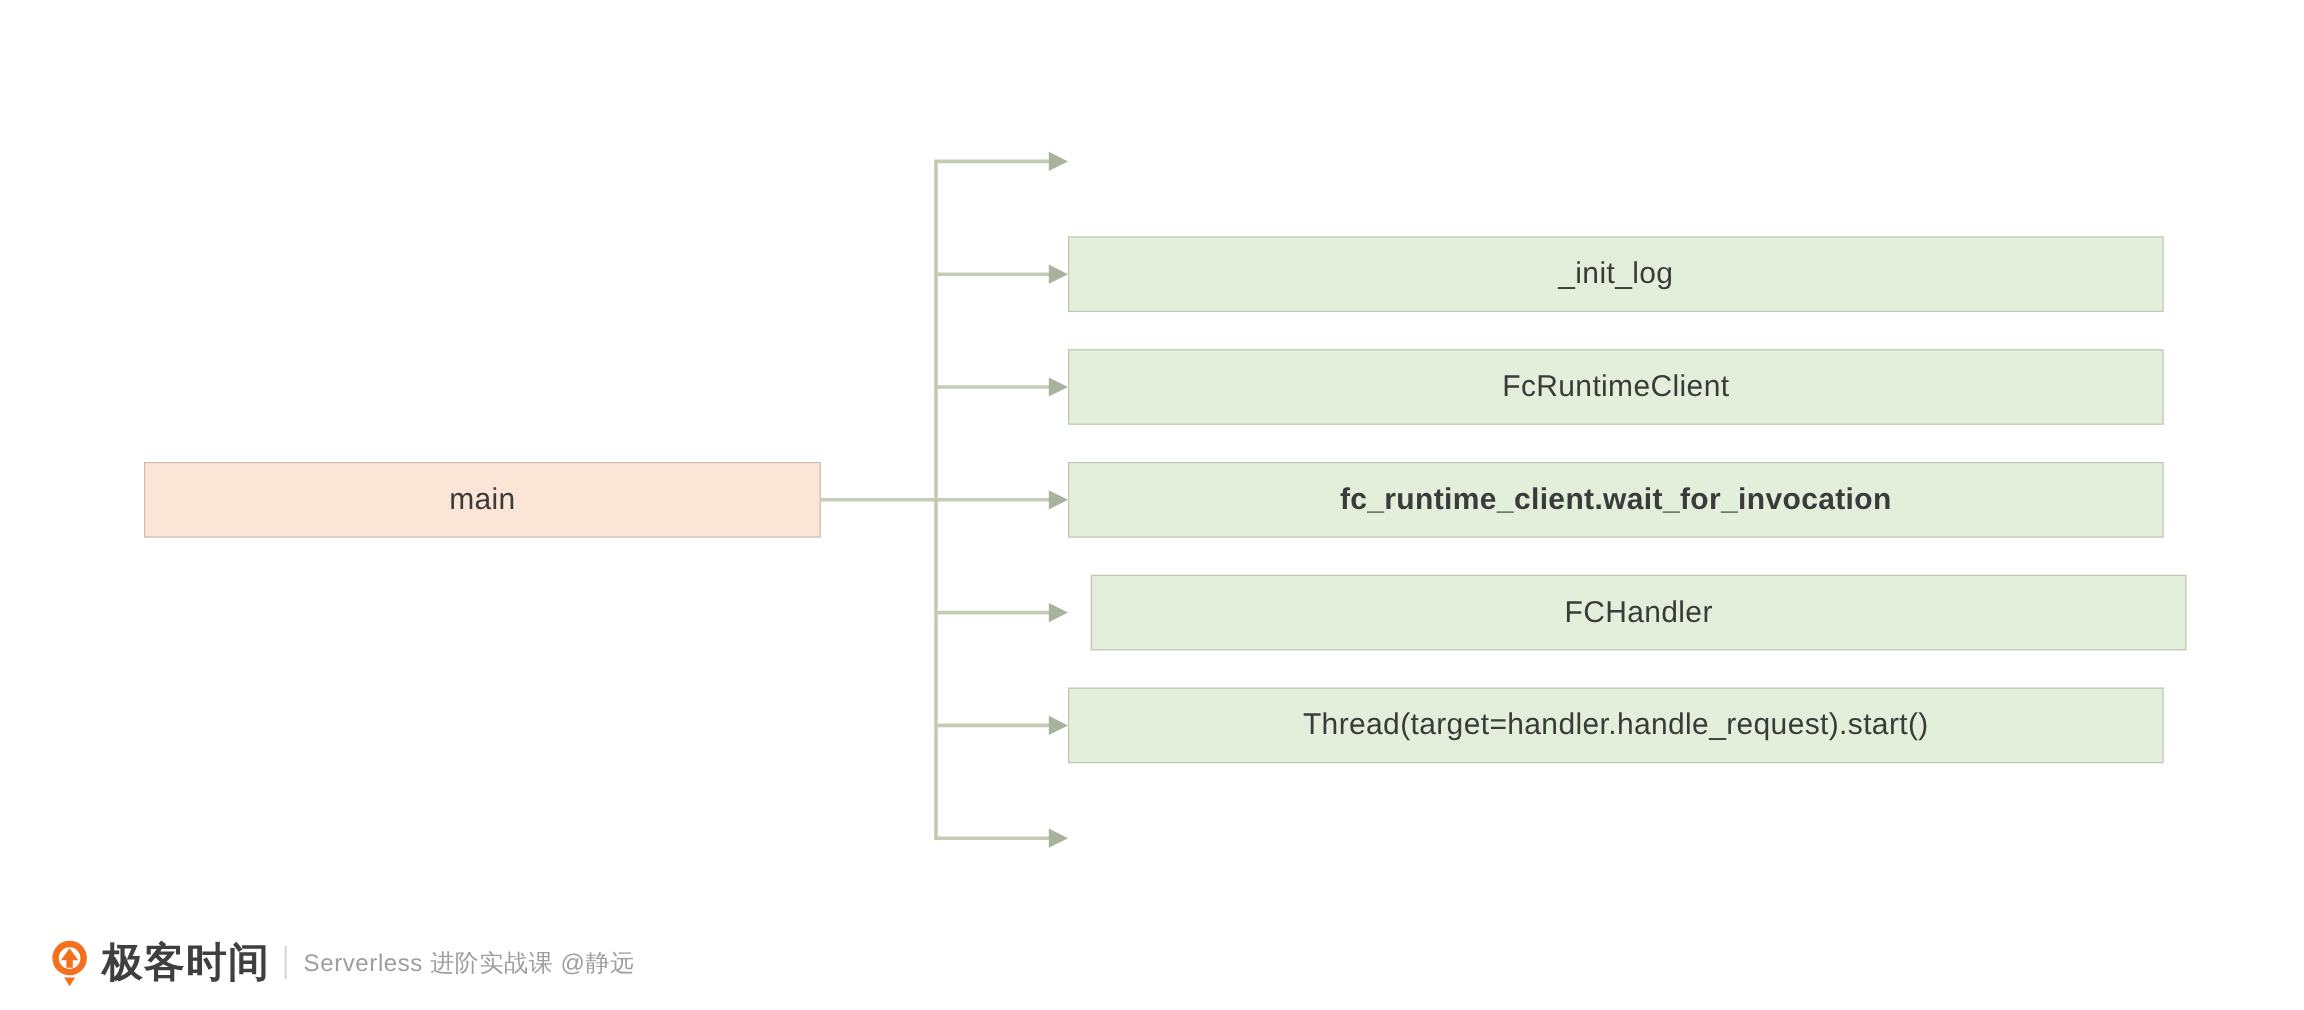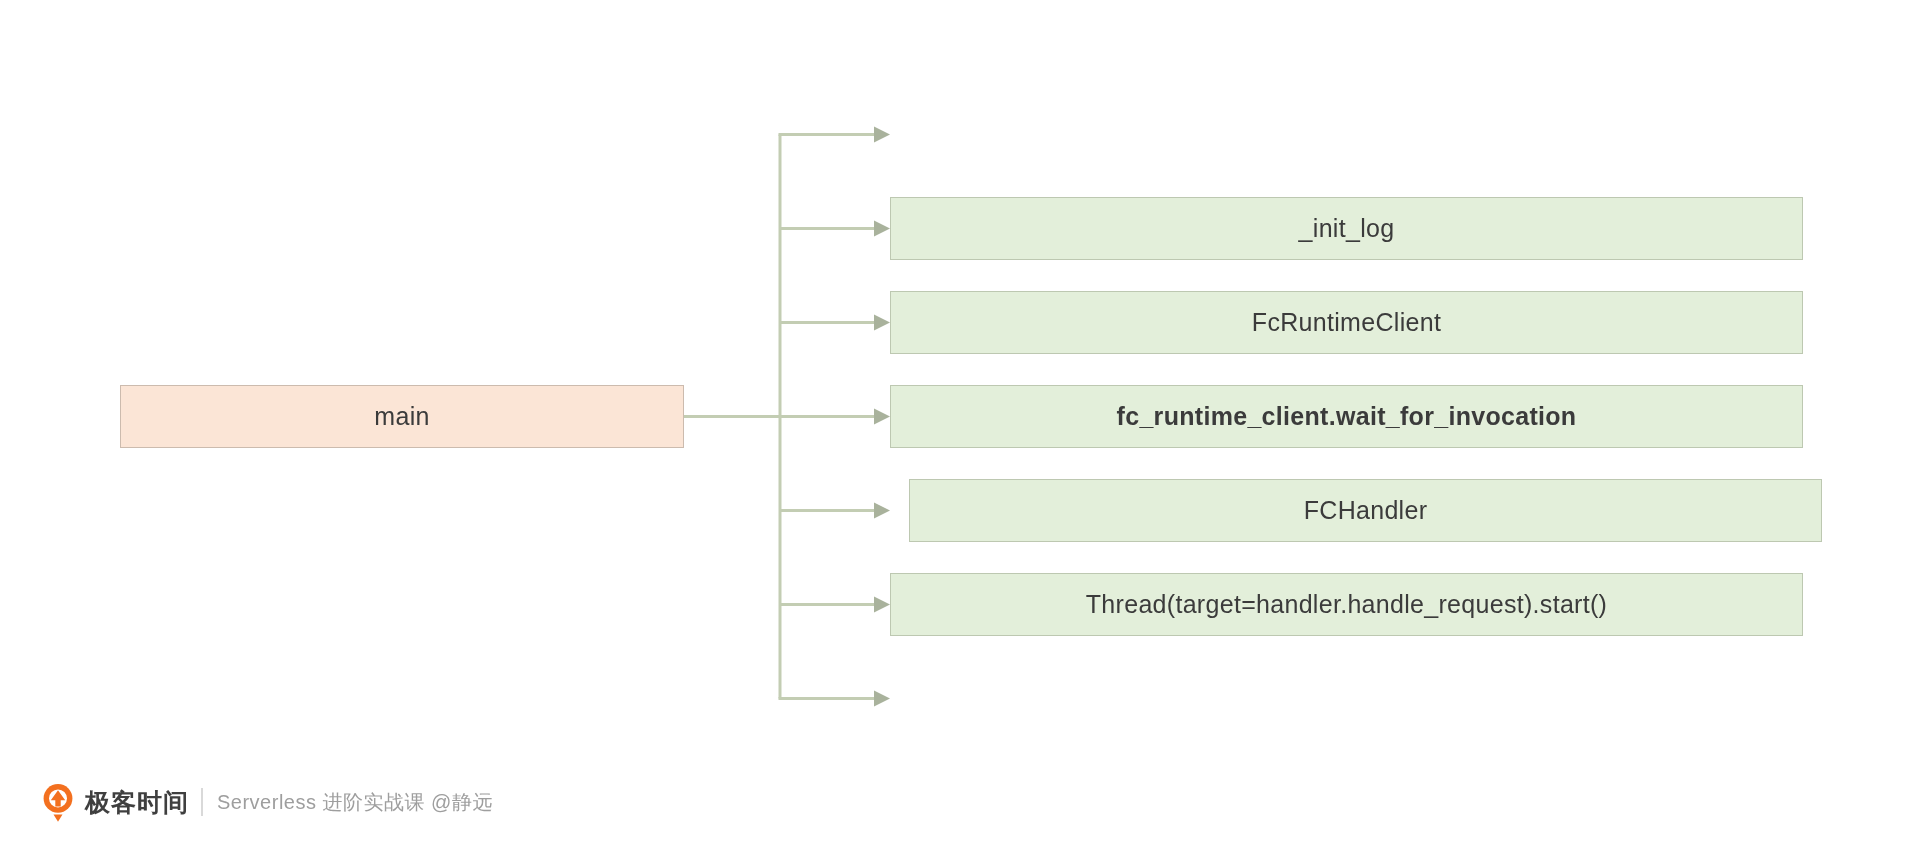--- a/index.html
+++ b/index.html
@@ -69,21 +69,21 @@
     align-items: center;
     height: 44px;
   }
   .logo-icon {
     width: 36px;
     height: 42px;
     margin-right: 9px;
     flex: 0 0 auto;
   }
   .brand-name {
-    font-size: 25px;
+    font-size: 34px;
     font-weight: bold;
     color: #3f3f3f;
     letter-spacing: 1px;
   }
   .footer-divider {
     width: 2px;
     height: 28px;
     background: #d9d9d9;
     margin: 0 14px 0 12px;
   }

